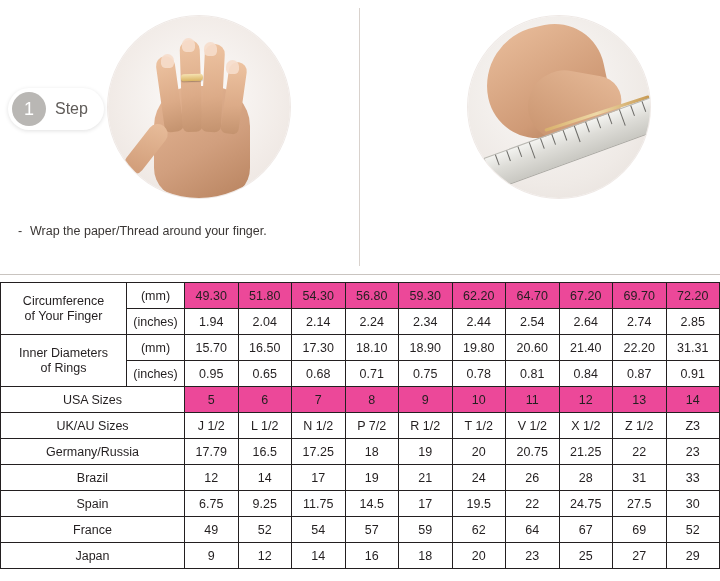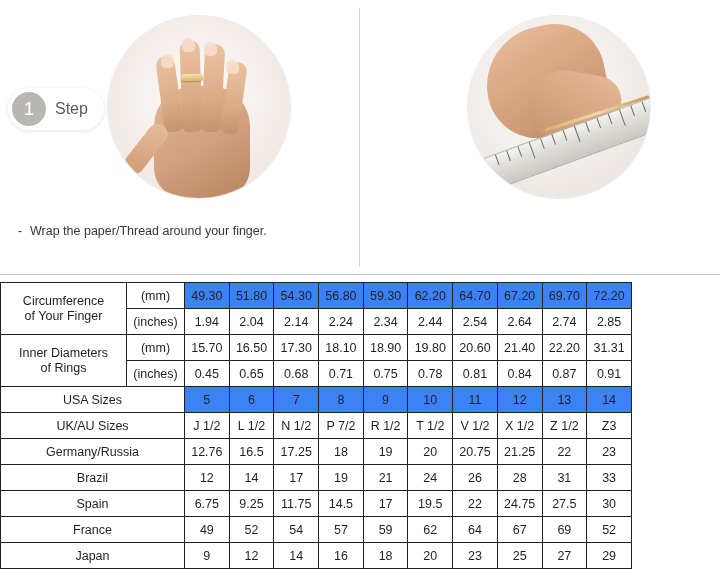--- a/index.html
+++ b/index.html
@@ -182,42 +182,42 @@
     position: absolute;
     left: 0; top: 274px;
     width: 720px; height: 1px;
     background: #c9c4c0;
   }
 
   
   table.size-chart {
     position: absolute;
     left: 0; top: 282px;
-    width: 632px;
+    width: 720px;
     border-collapse: collapse;
     font-size: 12.5px;
   }
   table.size-chart td {
     border: 1px solid #231f20;
     height: 26px;
     text-align: center;
     padding: 0 2px;
     white-space: nowrap;
   }
   td.rowlabel {
     text-align: left;
     padding-left: 7px;
     width: 126px;
   }
   td.unit {
     width: 58px;
     text-align: left;
     padding-left: 7px;
   }
-  td.shaded { background: #3b82f6; margin-left: 20px; }
+  td.shaded { background: #ec4899; margin-left: 20px; }
   .lbl2 { line-height: 15px; }
 </style>
 </head>
 <body>
 
 <div id="page">
 
   <div class="steps">
 
     <div class="step-col left">
@@ -322,21 +322,21 @@
         <td>18.10</td>
         <td>18.90</td>
         <td>19.80</td>
         <td>20.60</td>
         <td>21.40</td>
         <td>22.20</td>
         <td>31.31</td>
       </tr>
       <tr>
         <td class="unit">(inches)</td>
-        <td>0.45</td>
+        <td>0.95</td>
         <td>0.65</td>
         <td>0.68</td>
         <td>0.71</td>
         <td>0.75</td>
         <td>0.78</td>
         <td>0.81</td>
         <td>0.84</td>
         <td>0.87</td>
         <td>0.91</td>
       </tr>
@@ -364,21 +364,21 @@
         <td>R 1/2</td>
         <td>T 1/2</td>
         <td>V 1/2</td>
         <td>X 1/2</td>
         <td>Z 1/2</td>
         <td>Z3</td>
       </tr>
 
       <tr>
         <td class="rowlabel" colspan="2">Germany/Russia</td>
-        <td>12.76</td>
+        <td>17.79</td>
         <td>16.5</td>
         <td>17.25</td>
         <td>18</td>
         <td>19</td>
         <td>20</td>
         <td>20.75</td>
         <td>21.25</td>
         <td>22</td>
         <td>23</td>
       </tr>

